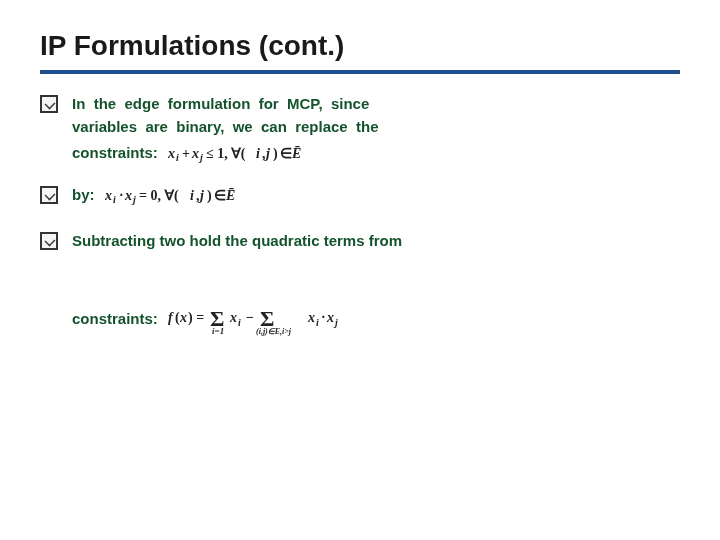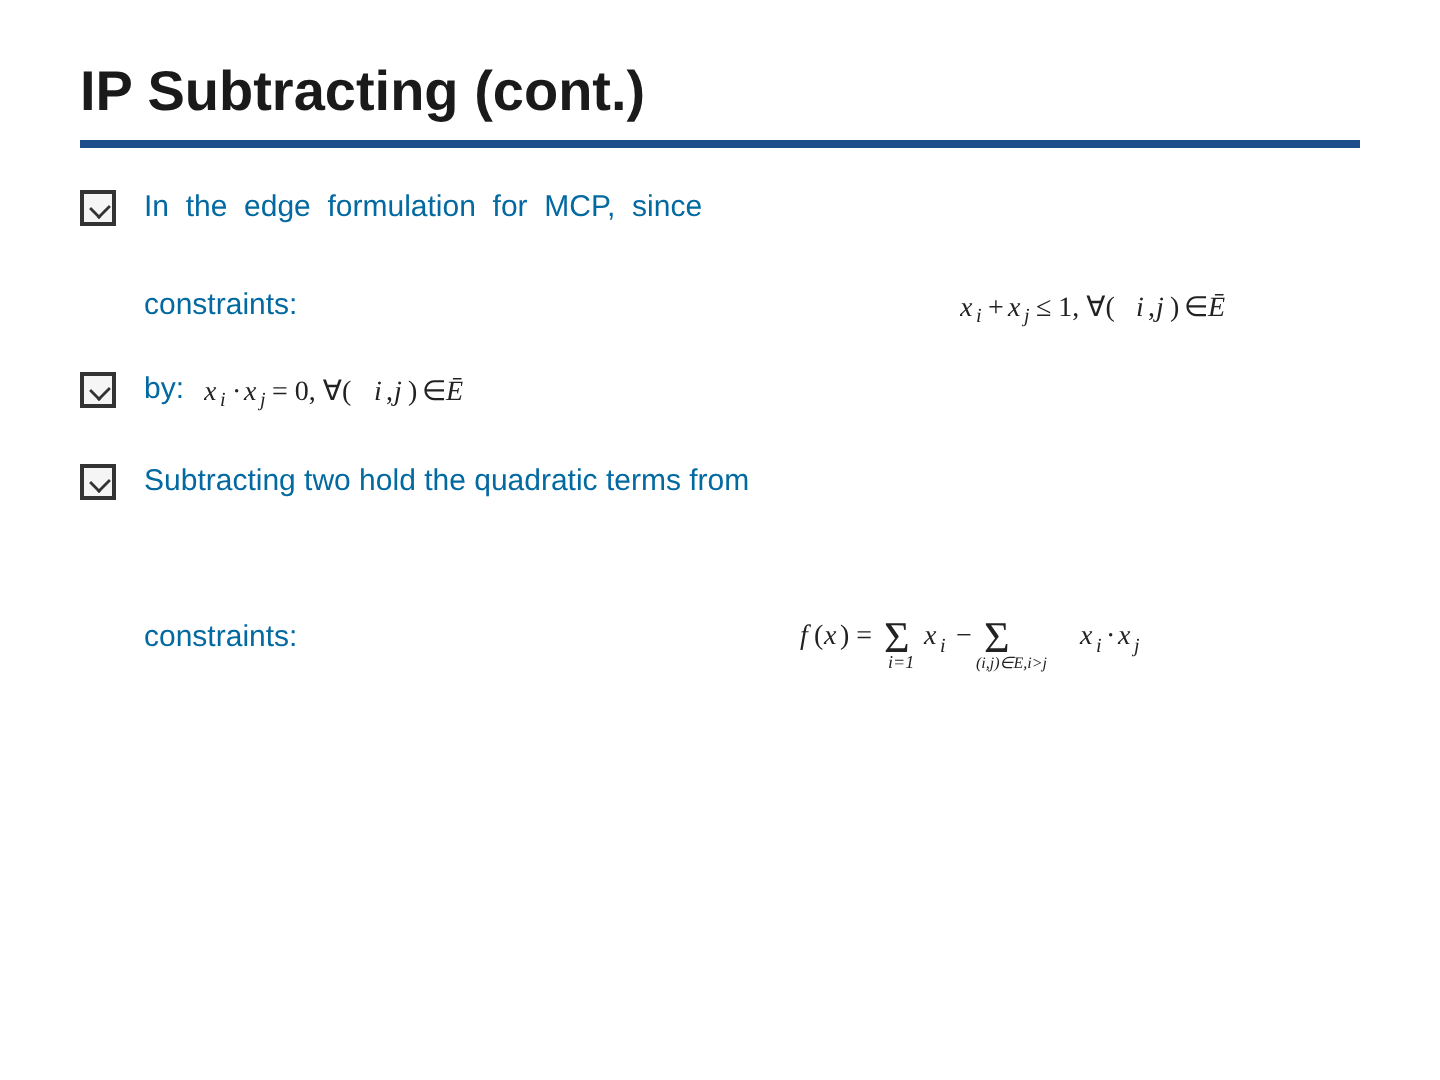--- a/index.html
+++ b/index.html
@@ -72,28 +72,28 @@
       height: 10px;
       border-right: 2px solid #333;
       border-bottom: 2px solid #333;
       transform: rotate(45deg) scale(0.7);
     }
 
     .bullet-content {
       flex: 1;
       font-size: 15px;
       line-height: 1.55;
-      color: #0369a1;
+      color: #14532d;
+      font-weight: bold;
     }
 
     .constraint-line {
       display: flex;
       align-items: center;
       margin-top: 2px;
-      justify-content: space-between;
     }
 
     .formula-svg {
       margin-left: 10px;
       vertical-align: middle;
     }
 
     .bullet-item-by {
       margin-bottom: 22px;
     }
@@ -103,32 +103,32 @@
       align-items: center;
     }
 
   </style>
 </head>
 <body>
 
 <div class="slide">
 
   <div class="title-area">
-    <h1 class="slide-title">IP Subtracting (cont.)</h1>
+    <h1 class="slide-title">IP Formulations (cont.)</h1>
     <div class="title-underline" style="background: rgb(30, 77, 140);"></div>
   </div>
 
   <ul class="bullet-list">
 
     <li class="bullet-item">
       <div class="bullet-checkbox checked"></div>
       <div class="bullet-content">
         <div>
           <span>In &nbsp;the &nbsp;edge &nbsp;formulation &nbsp;for &nbsp;MCP, &nbsp;since</span><br>
-          <br>
+          <span>variables &nbsp;are &nbsp;binary, &nbsp;we &nbsp;can &nbsp;replace &nbsp;the</span><br>
           <div class="constraint-line">
             <span>constraints:</span>
             <svg class="formula-svg" width="200" height="24" viewBox="0 0 200 24">
               <text x="0" y="17" font-family="Times New Roman, serif" font-style="italic" font-size="14" fill="#222">x</text>
               <text x="8" y="20" font-family="Times New Roman, serif" font-style="italic" font-size="10" fill="#222">i</text>
               <text x="14" y="17" font-family="Times New Roman, serif" font-size="14" fill="#222">+</text>
               <text x="24" y="17" font-family="Times New Roman, serif" font-style="italic" font-size="14" fill="#222">x</text>
               <text x="32" y="20" font-family="Times New Roman, serif" font-style="italic" font-size="10" fill="#222">j</text>
               <text x="38" y="17" font-family="Times New Roman, serif" font-size="14" fill="#222">≤ 1,  ∀(</text>
               <text x="88" y="17" font-family="Times New Roman, serif" font-style="italic" font-size="14" fill="#222">i</text>

